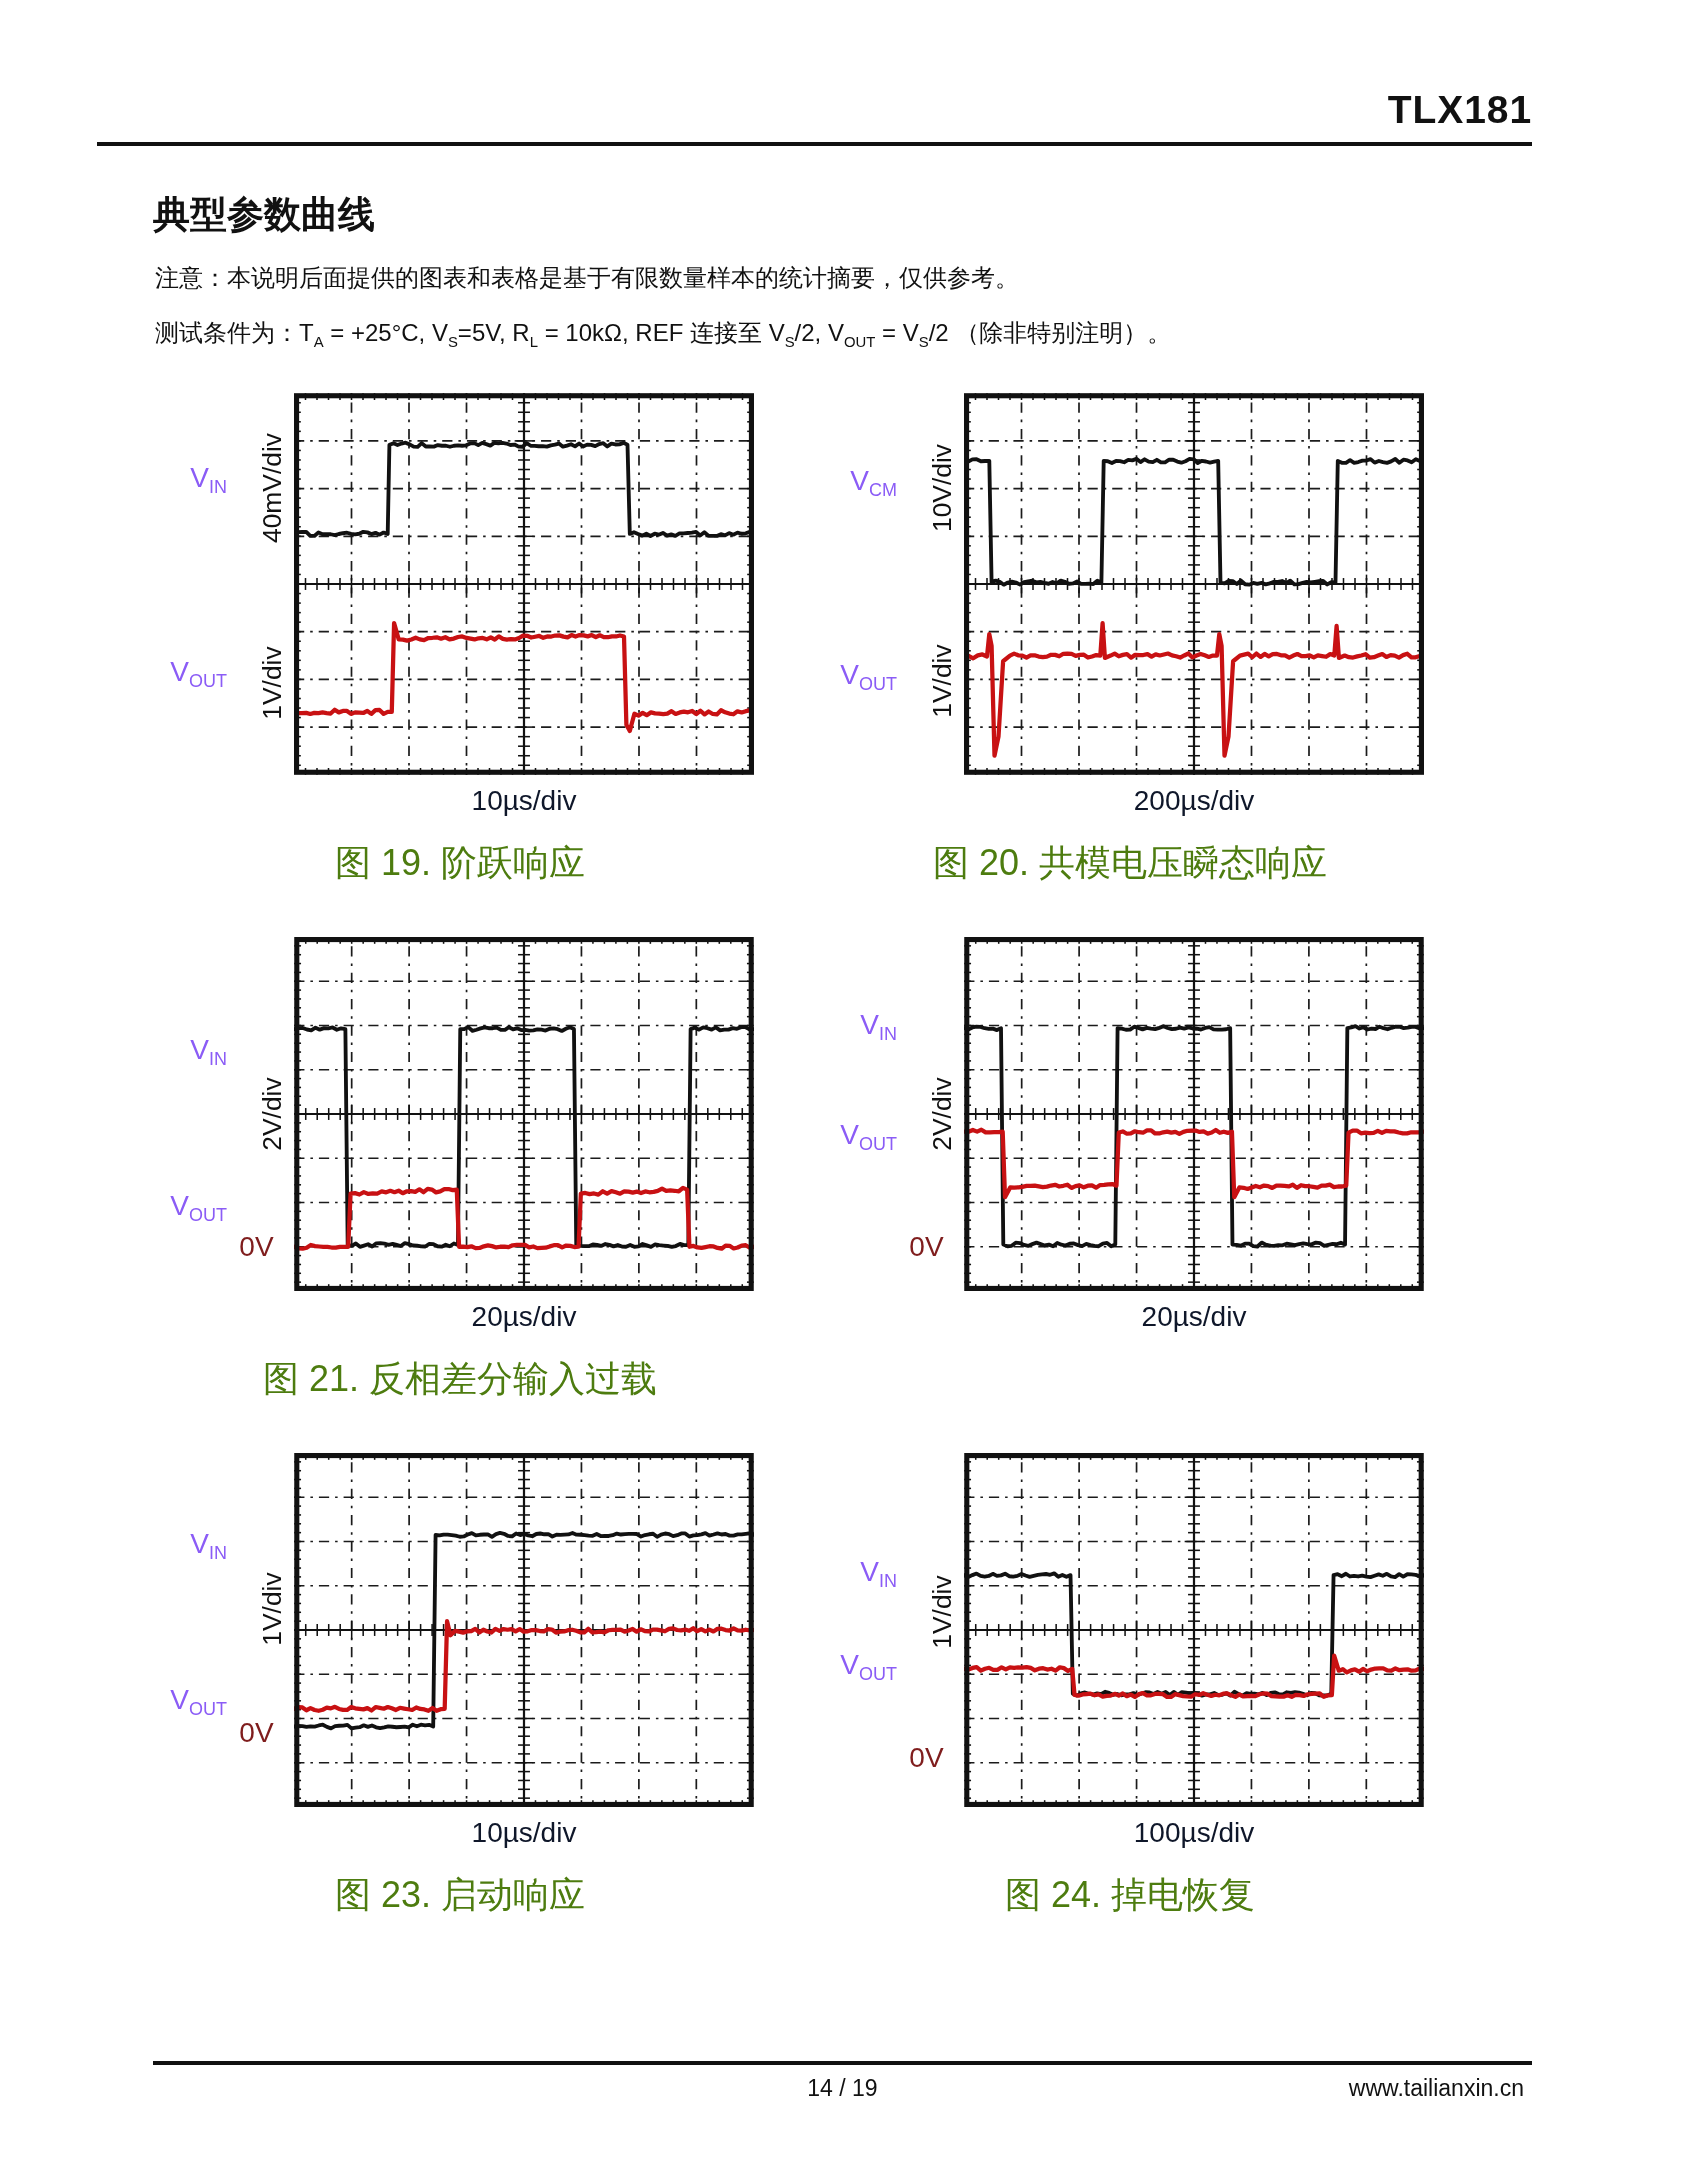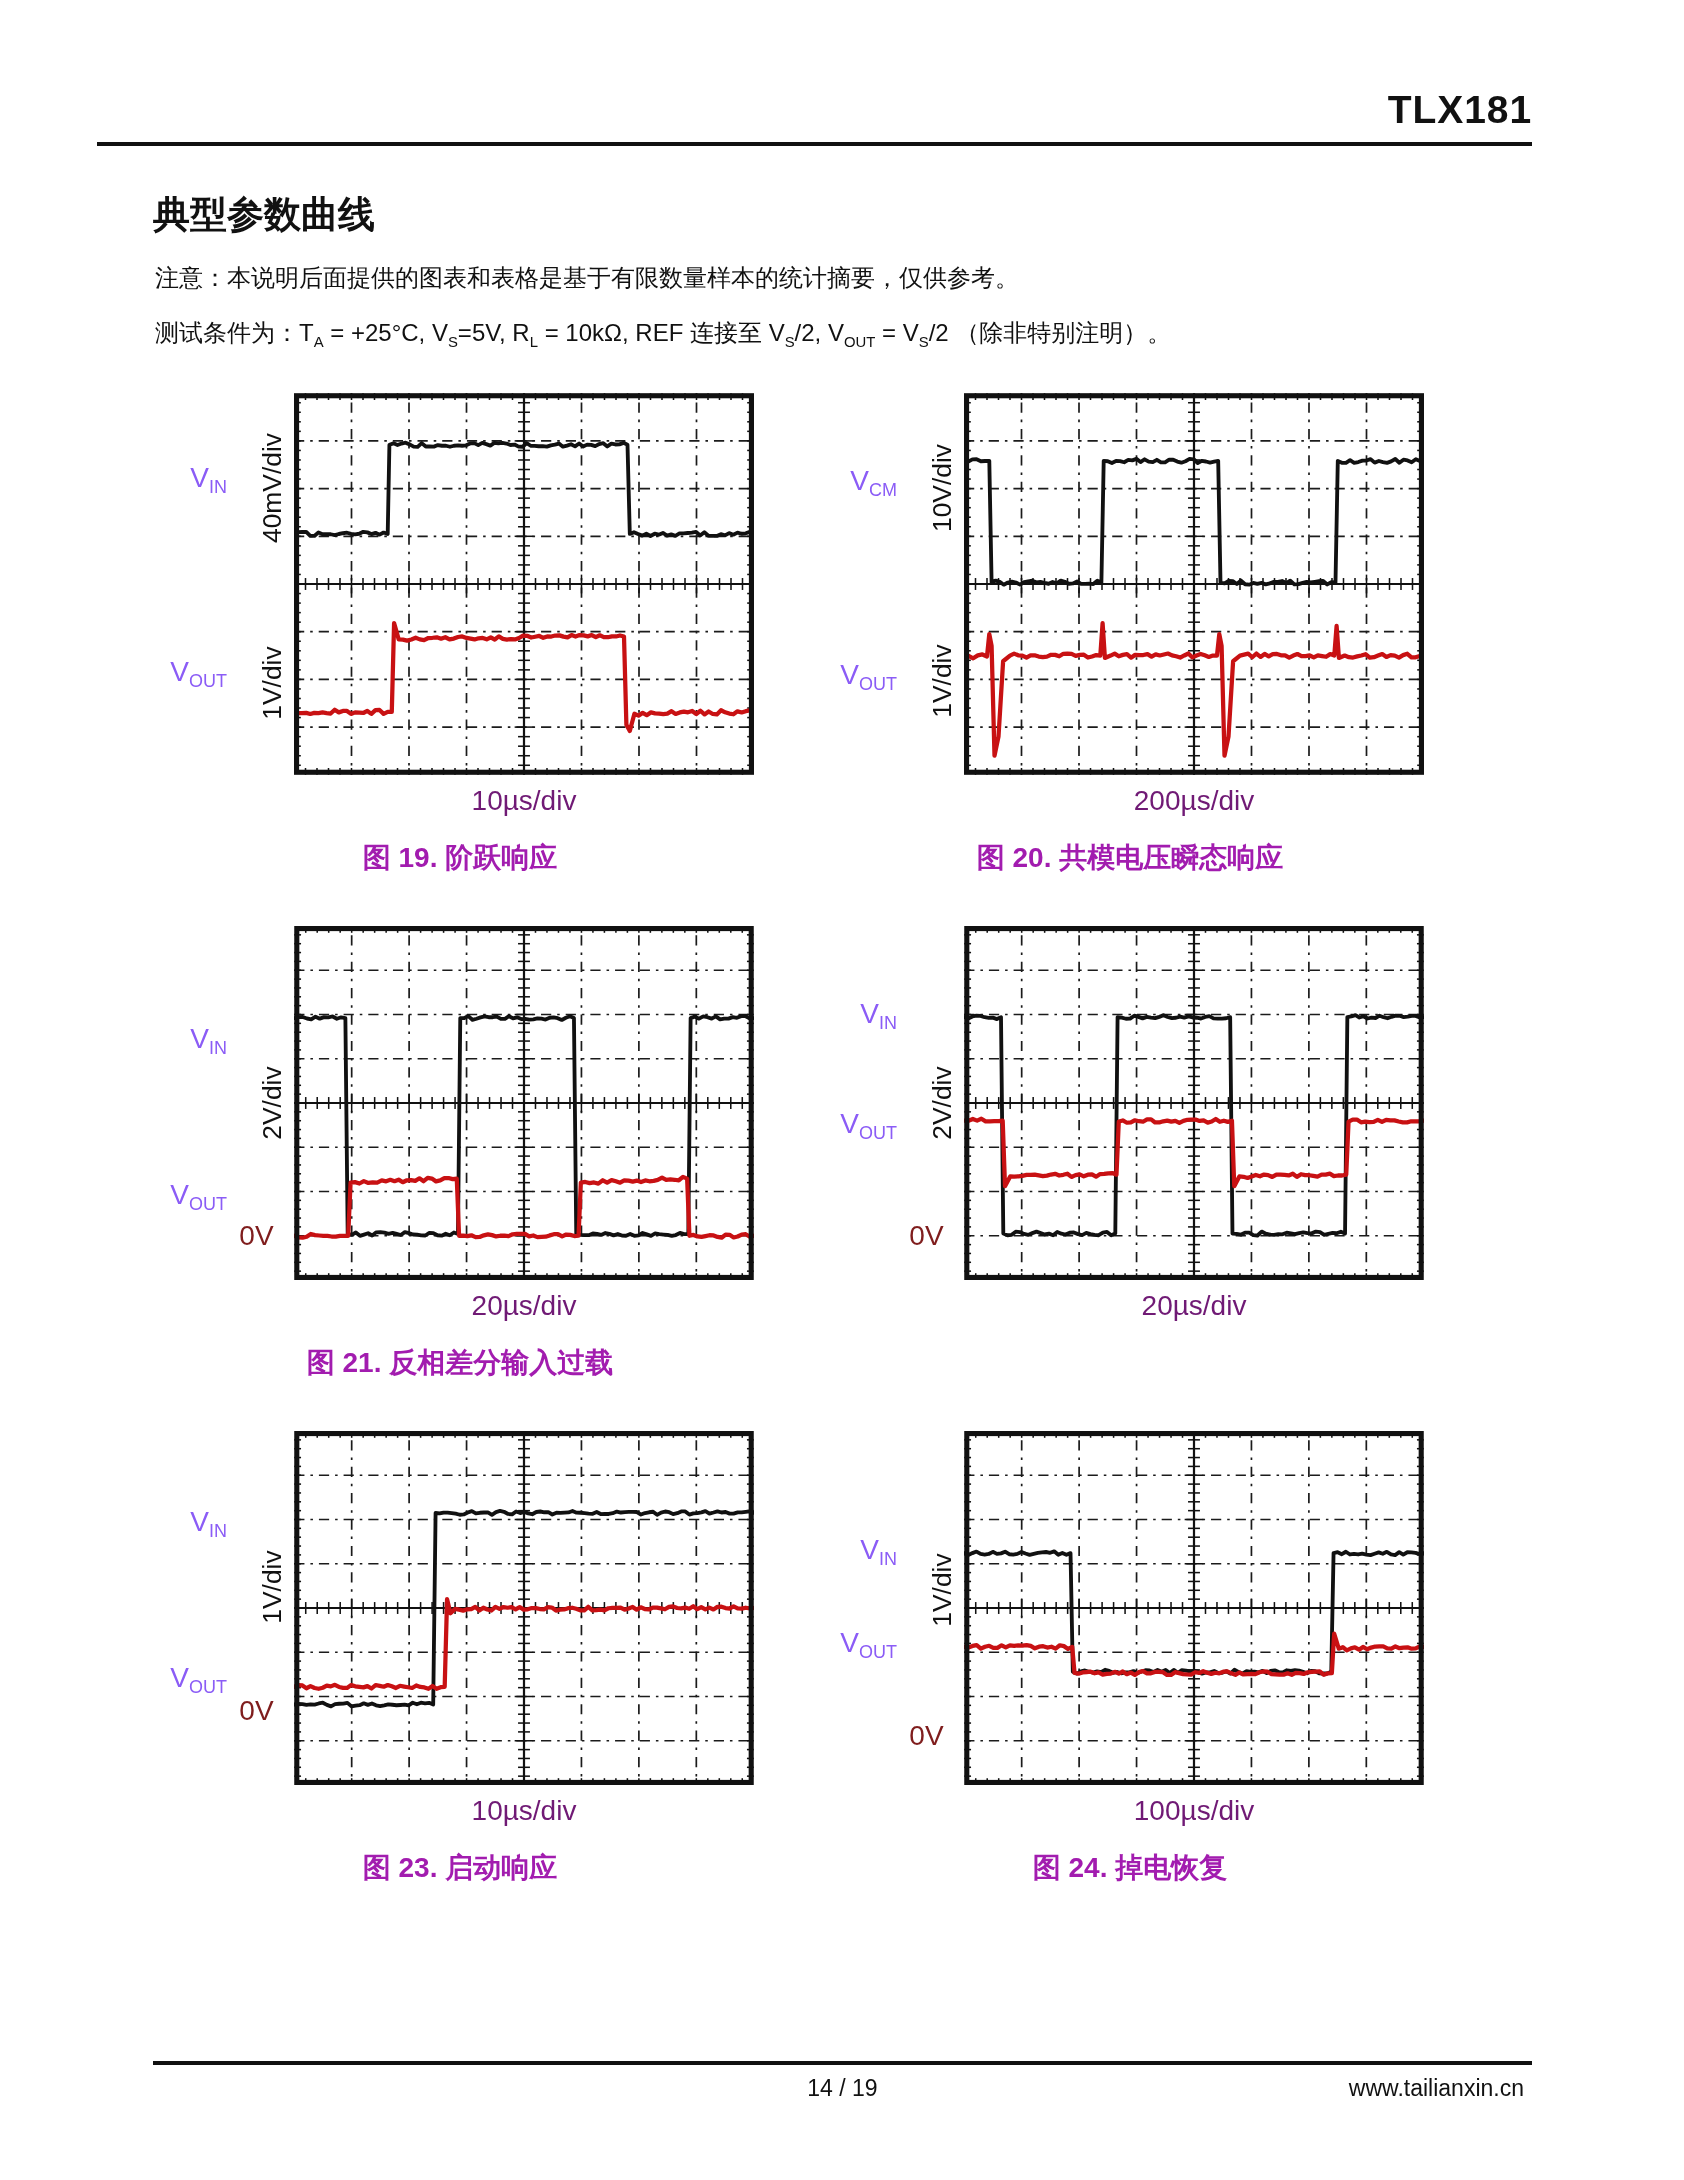--- a/index.html
+++ b/index.html
@@ -13,22 +13,22 @@
   .note sub{font-size:0.62em;}
   #figures{display:flex;flex-wrap:wrap;column-gap:82px;row-gap:49px;margin:41px 0 0 166px;width:1278px;}
   .figure-block{width:588px;}
   .plotrow{display:flex;align-items:flex-start;}
   .gutter{position:relative;width:128px;flex:none;}
   .vlb{position:absolute;right:67px;transform:translateY(-55%);font-size:28px;color:#8b5cf6;white-space:nowrap;}
   .vlb sub{font-size:18px;}
   .zlb{position:absolute;right:20.4px;transform:translateY(-50%);font-size:28px;color:#7f1d1d;}
   .scl{position:absolute;transform:translate(-50%,-50%) rotate(-90deg);font-size:26.4px;color:#111;white-space:nowrap;}
   .scope{display:block;flex:none;}
-  .xlabel{margin-left:128px;width:460px;text-align:center;font-size:28px;margin-top:10.2px;color:#701a75;}
-  .caption{width:588px;text-align:center;font-size:28px;font-weight:bold;margin-top:22px;color:#a21caf;}
+  .xlabel{margin-left:128px;width:460px;text-align:center;font-size:28px;margin-top:10.2px;color:#0f172a;}
+  .caption{width:588px;text-align:center;font-size:36px;font-weight:normal;margin-top:22px;color:#4d7c0f;}
   .footer{position:absolute;left:153px;right:153px;top:2061px;}
   .frule{height:4.3px;background:#111;}
   .frow{position:relative;margin-top:10.2px;font-size:23px;font-weight:normal;height:29px;}
   .fpage{position:absolute;left:0;right:0;text-align:center;}
   .fsite{position:absolute;right:8px;}
 </style>
 </head>
 <body>
 
 <div class="header">

